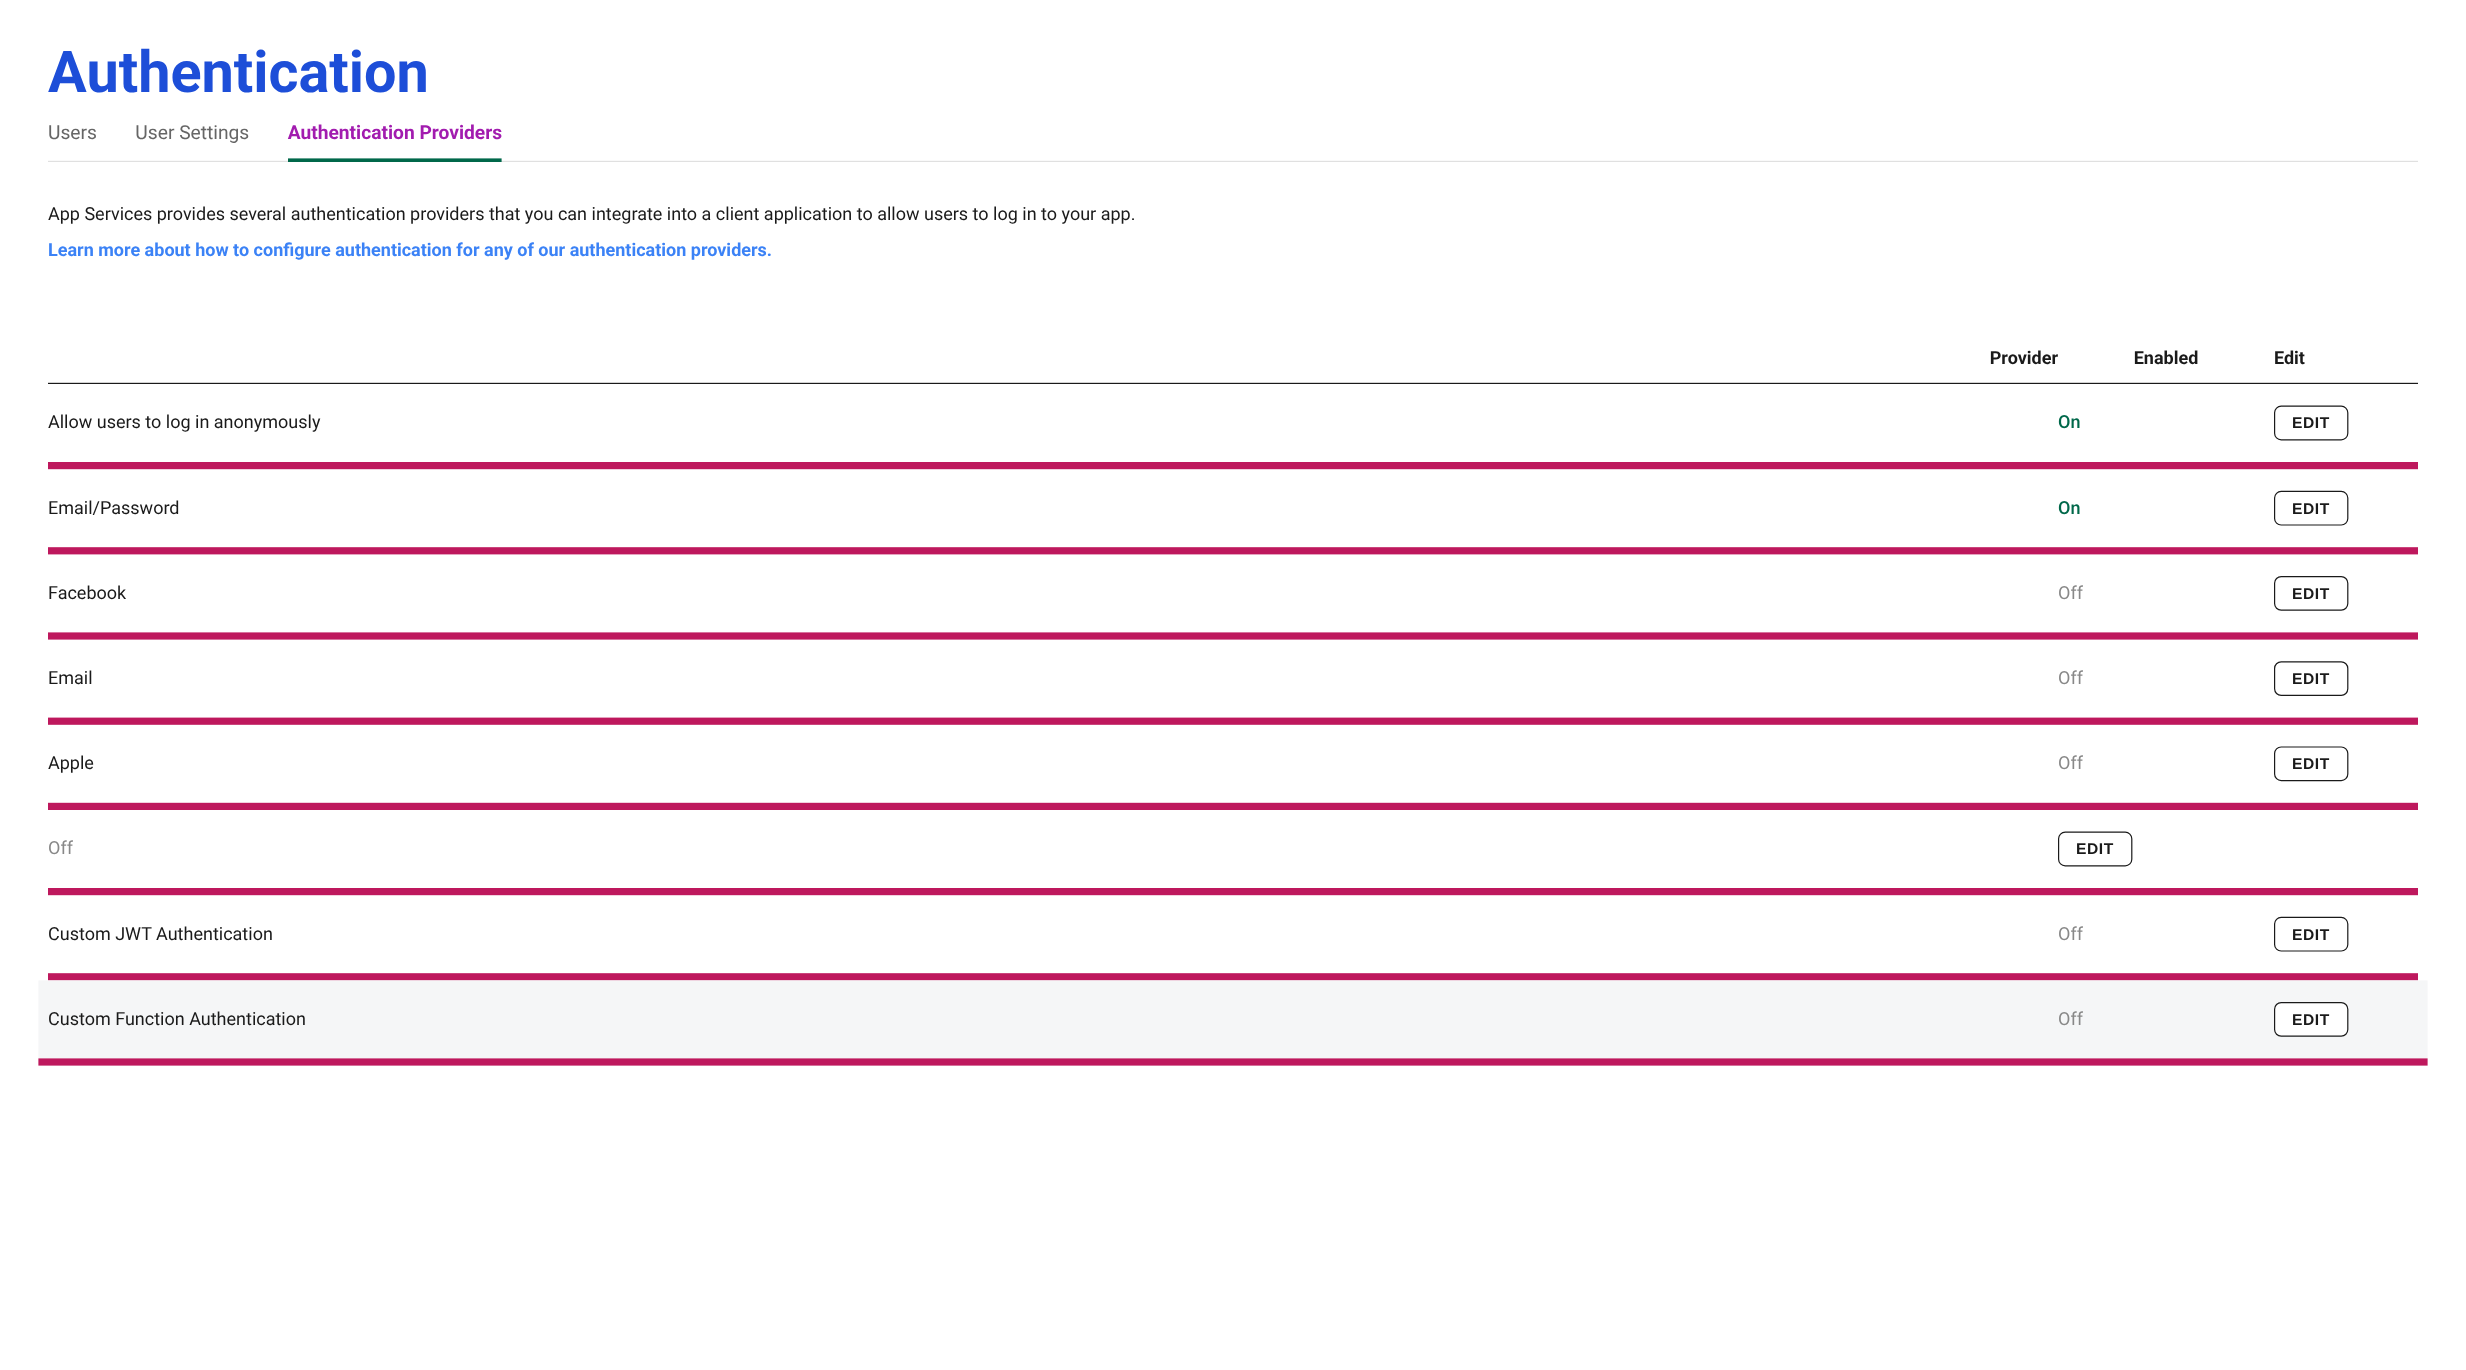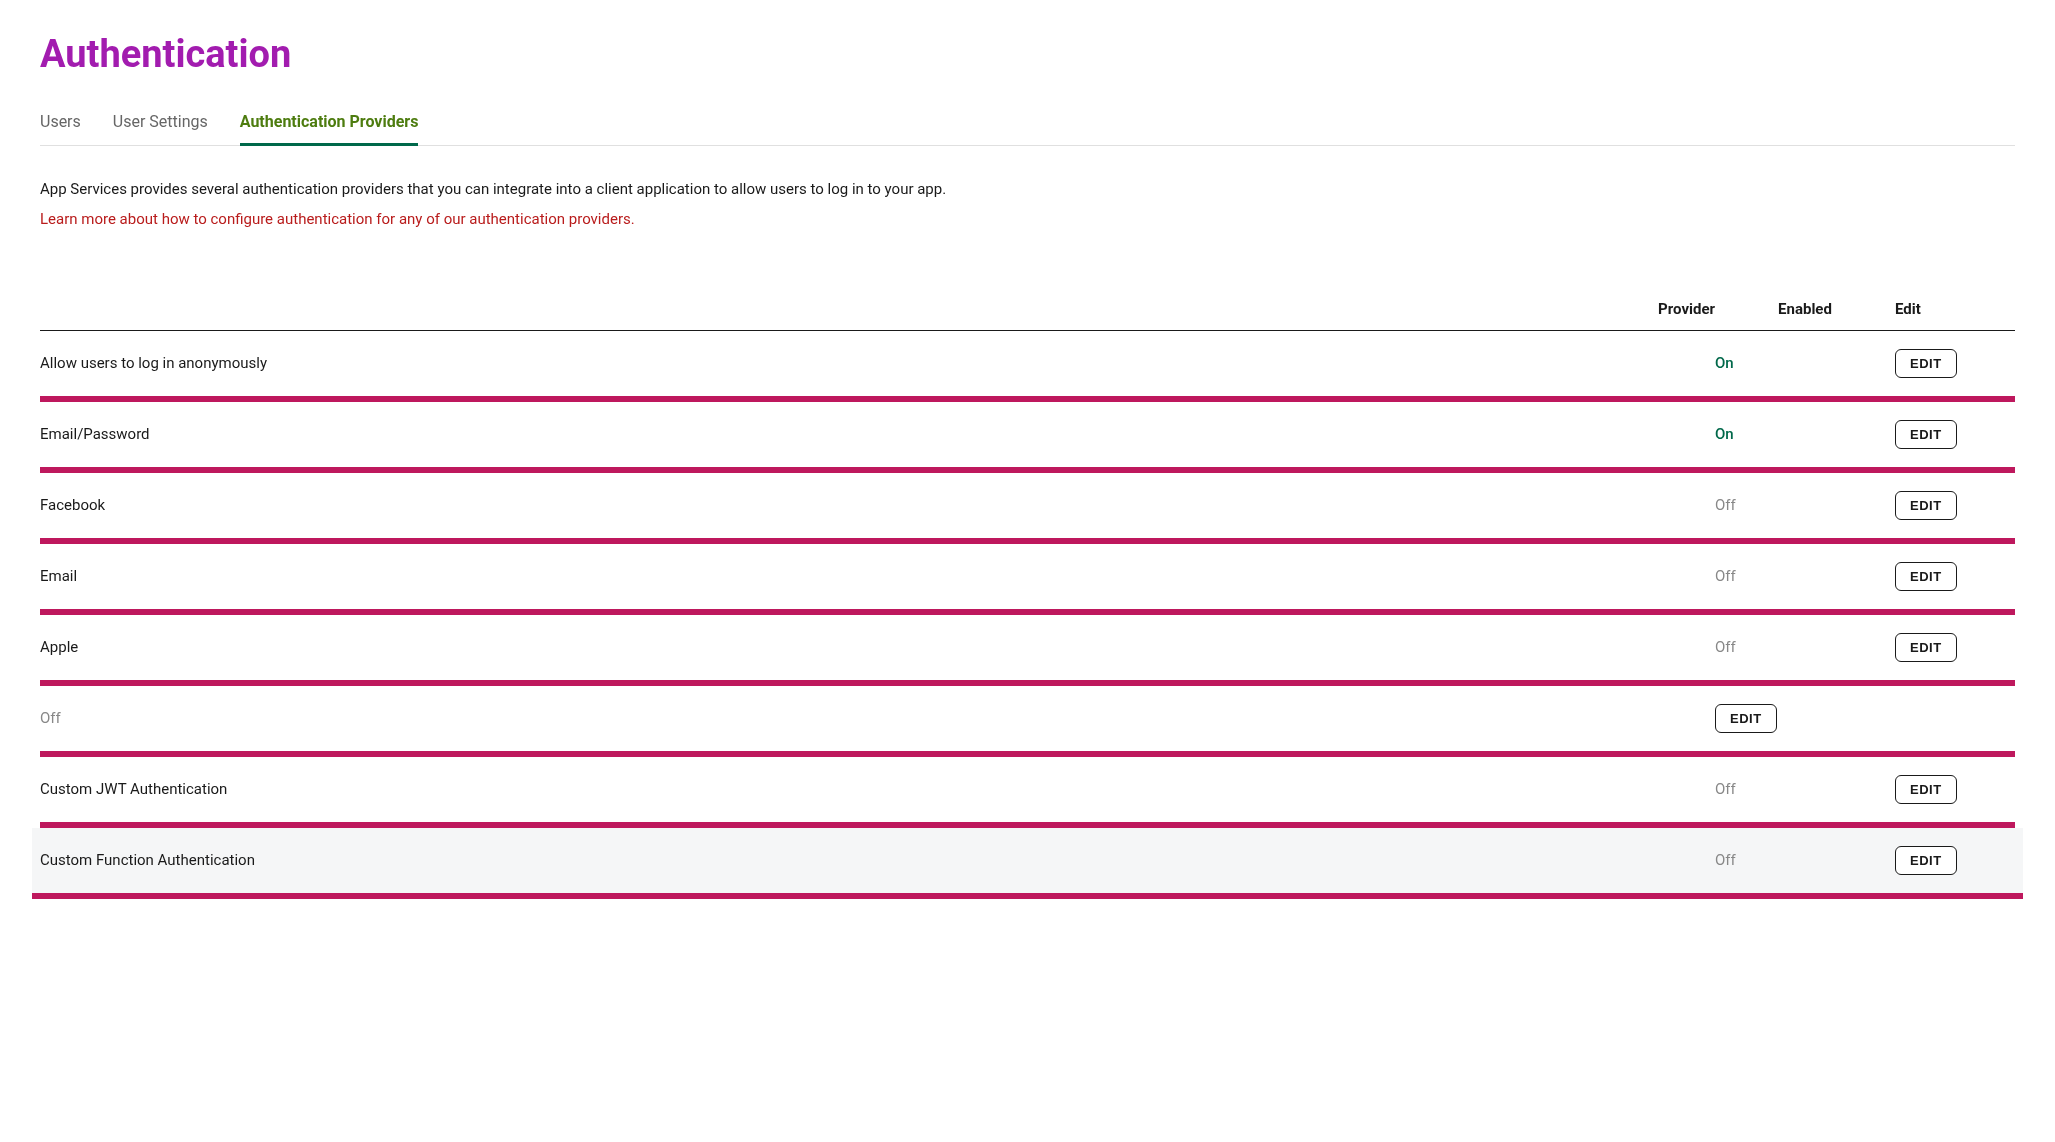--- a/index.html
+++ b/index.html
@@ -10,24 +10,23 @@
 
     body {
       font-family: -apple-system, BlinkMacSystemFont, 'Segoe UI', Roboto, Helvetica, Arial, sans-serif;
       background: #ffffff;
       color: #1a1a1a;
       font-size: 16px;
       padding: 32px 40px;
     }
 
     .page-title {
-      font-size: 38px;
-      font-weight: 700;
-      color: #a21caf;
-      margin-bottom: 24px;
+      font-size: 48px;
+      font-weight: 700;
+      color: #1d4ed8;
     }
 
     .tabs {
       display: flex;
       gap: 32px;
       border-bottom: 1px solid #e0e0e0;
       margin-bottom: 32px;
     }
 
     .tab {
@@ -35,39 +34,40 @@
       font-size: 16px;
       color: #666;
       cursor: pointer;
       border-bottom: 3px solid transparent;
       margin-bottom: -1px;
       text-decoration: none;
       text-align: right;
     }
 
     .tab.active {
-      color: #4d7c0f;
+      color: #a21caf;
       font-weight: 700;
       border-bottom: 3px solid #00684a;
     }
 
     .description {
       font-size: 15px;
       color: #1a1a1a;
       margin-bottom: 8px;
       line-height: 1.5;
     }
 
     .learn-more-link {
-      color: #b91c1c;
+      color: #3b82f6;
       font-size: 15px;
       text-decoration: none;
       cursor: pointer;
       margin-bottom: 32px;
       display: inline-block;
+      font-weight: bold;
     }
 
     .table-container {
       margin-top: 28px;
       width: 100%;
     }
 
     .table-header {
       display: grid;
       grid-template-columns: 1fr 180px 120px;

